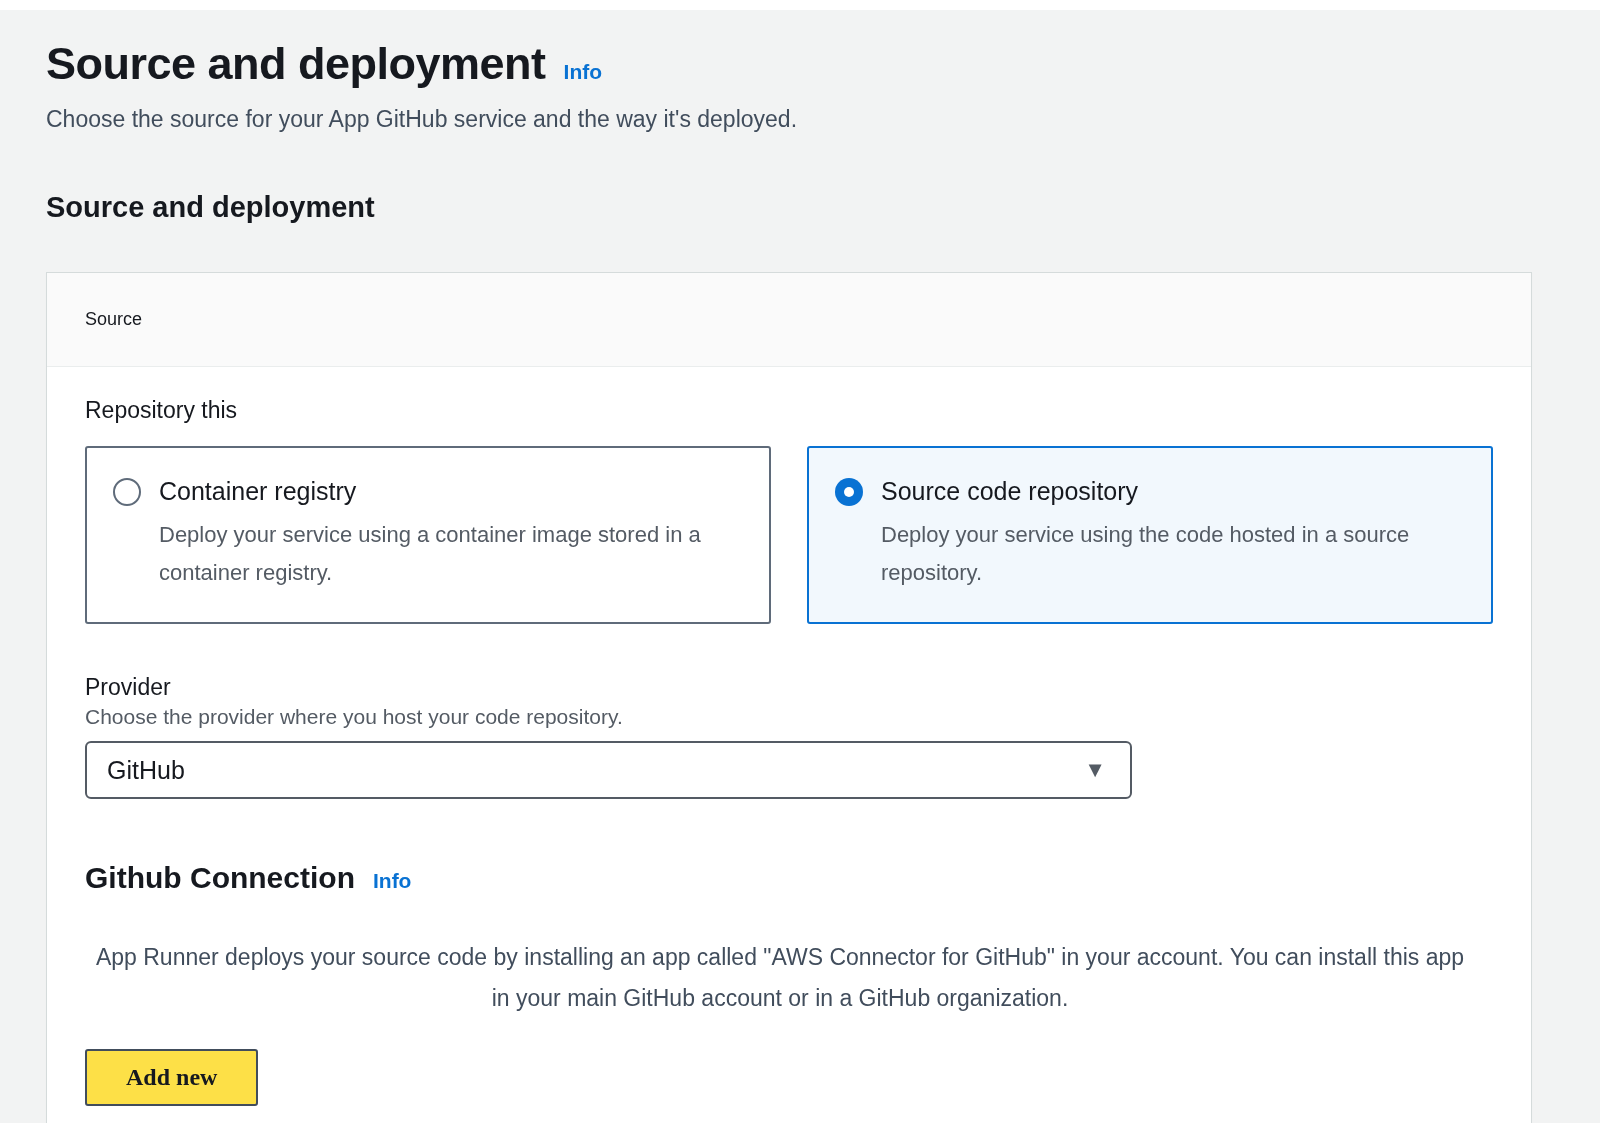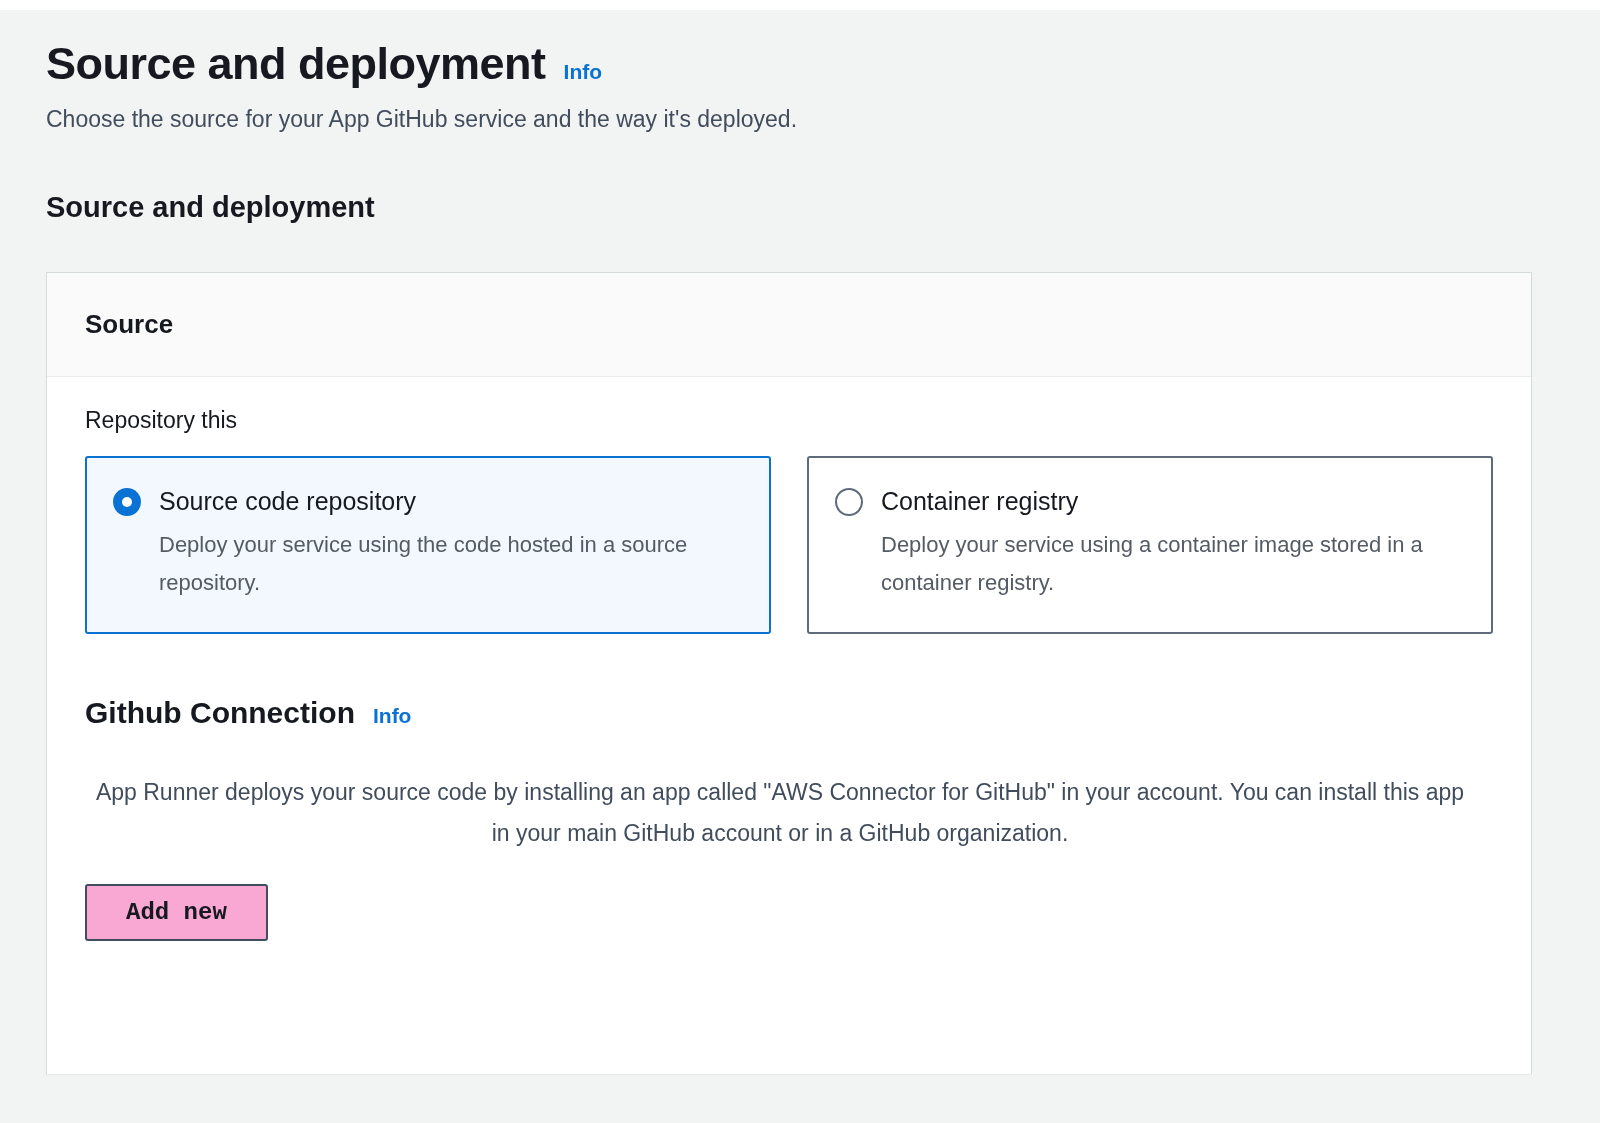--- a/index.html
+++ b/index.html
@@ -48,22 +48,22 @@
     border-bottom: none;
     box-shadow: 0 1px 1px rgba(0,0,0,0.04);
     min-height: 802px;
   }
   .panel-header {
     background: #fafafa;
     border-bottom: 1px solid #eaeded;
     padding: 36px 38px;
   }
   .panel-header h3 {
-    font-size: 26px;
-    font-weight: 700;
+    font-size: 18px;
+    font-weight: 400;
     color: #16191f;
   }
   .panel-body { padding: 30px 38px 40px 38px; }
 
   .field-label {
     font-size: 23px;
     color: #16191f;
     margin-bottom: 4px;
   }
   .field-desc {
@@ -161,25 +161,25 @@
     margin-top: 42px;
     font-size: 23px;
     line-height: 41px;
     color: #414d5c;
     max-width: 1390px;
     text-align: center;
   }
   .btn-add-new {
     margin-top: 30px;
     display: inline-block;
-    background: #f9a8d4;
+    background: #fde047;
     border: 2px solid #414d5c;
     border-radius: 3px;
     padding: 13px 39px;
-    font-family: Liberation Mono, monospace;
+    font-family: Liberation Serif, serif;
     font-size: 24px;
     font-weight: 700;
     color: #16191f;
     cursor: pointer;
   }
 </style>
 </head>
 <body>
 
 <div class="top-strip"></div>
@@ -196,39 +196,47 @@
 
   <div class="panel">
     <div class="panel-header">
       <h3>Source</h3>
     </div>
     <div class="panel-body">
 
       <div class="field-label">Repository this</div>
 
       <div class="tiles">
+
+        <div class="tile">
+          <span class="radio"></span>
+          <span class="tile-text">
+            <span class="tile-title" style="display:block">Container registry</span>
+            <span class="tile-desc" style="display:block">Deploy your service using a container image stored in a container registry.</span>
+          </span>
+        </div>
 
         <div class="tile selected">
           <span class="radio checked"></span>
           <span class="tile-text">
             <span class="tile-title" style="display:block">Source code repository</span>
             <span class="tile-desc" style="display:block">Deploy your service using the code hosted in a source repository.</span>
           </span>
         </div>
 
-        <div class="tile">
-          <span class="radio"></span>
-          <span class="tile-text">
-            <span class="tile-title" style="display:block">Container registry</span>
-            <span class="tile-desc" style="display:block">Deploy your service using a container image stored in a container registry.</span>
-          </span>
+      </div>
+
+      <div class="provider-block">
+        <div class="field-label">Provider</div>
+        <div class="field-desc">Choose the provider where you host your code repository.</div>
+        <div class="select">
+          <span class="select-value">GitHub</span>
+          <span class="caret">▼</span>
         </div>
-
       </div>
-
 
       <div class="gh-heading-row">
         <span class="gh-heading">Github Connection</span>
         <a class="info-link">Info</a>
       </div>
 
       <p class="gh-body">App Runner deploys your source code by installing an app called "AWS Connector for GitHub" in your account. You can install this app in your main GitHub account or in a GitHub organization.</p>
 
       <button class="btn-add-new">Add new</button>
 

